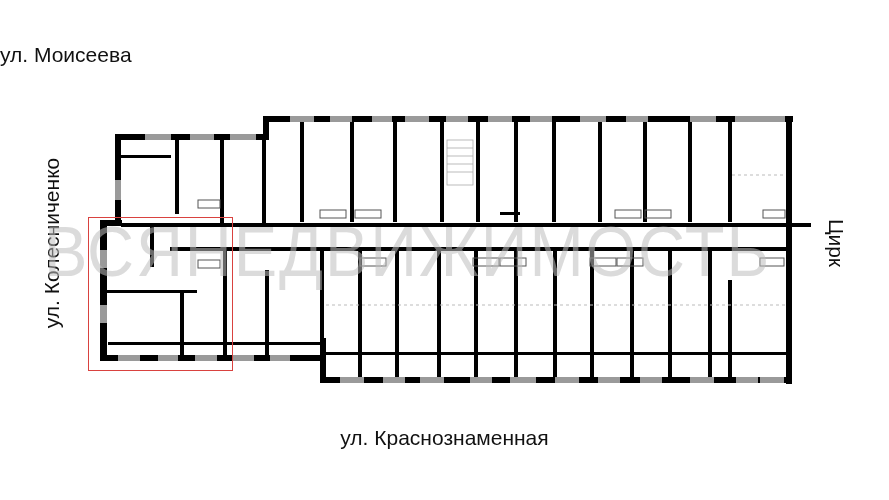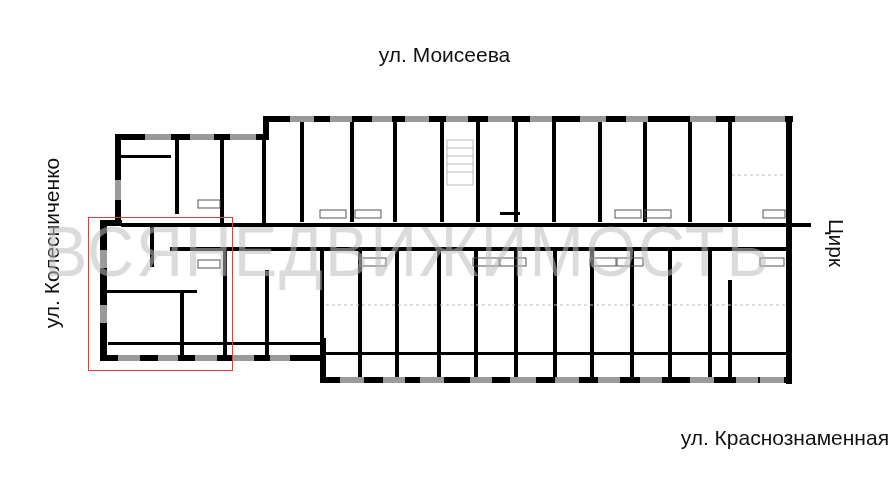--- a/index.html
+++ b/index.html
@@ -1,19 +1,19 @@
 <!DOCTYPE html>
 <html><head>
 <meta charset="utf-8">
 <style>
   html, body { margin: 0; padding: 0; background: #ffffff; }
   body { width: 889px; height: 500px; position: relative; overflow: hidden; font-family: "Liberation Sans", sans-serif; }
   .street { position: absolute; color: #111; font-family: "Liberation Sans", sans-serif; font-size: 21px; white-space: nowrap; }
-  .street-top { left: 0; width: 889px; top: 43px; text-align: center; }
-  .street-bottom { left: 0; width: 889px; top: 426px; text-align: right; }
+  .street-top { left: 0; width: 889px; top: 43px; }
+  .street-bottom { left: 0; width: 889px; top: 426px; text-align: center; }
   .street-left { left: 52px; top: 243px; transform: translate(-50%, -50%) rotate(-90deg); }
   .street-right { left: 836px; top: 243px; transform: translate(-50%, -50%) rotate(90deg); }
   .watermark { position: absolute; left: 44px; top: 212px; width: 800px; height: 80px; color: rgba(190,190,190,0.55); font-size: 70px; font-family: "Liberation Sans", sans-serif; letter-spacing: 2px; white-space: nowrap; pointer-events: none; line-height: 80px; transform: scaleX(0.93); transform-origin: left center; }
   svg.plan { position: absolute; left: 0; top: 0; }
   .highlight { position: absolute; left: 88px; top: 217px; width: 145px; height: 154px; border: 1.5px solid #d9423f; box-sizing: border-box; }
 </style>
 </head>
 <body>
 
 <div class="street street-top">ул. Моисеева</div>

